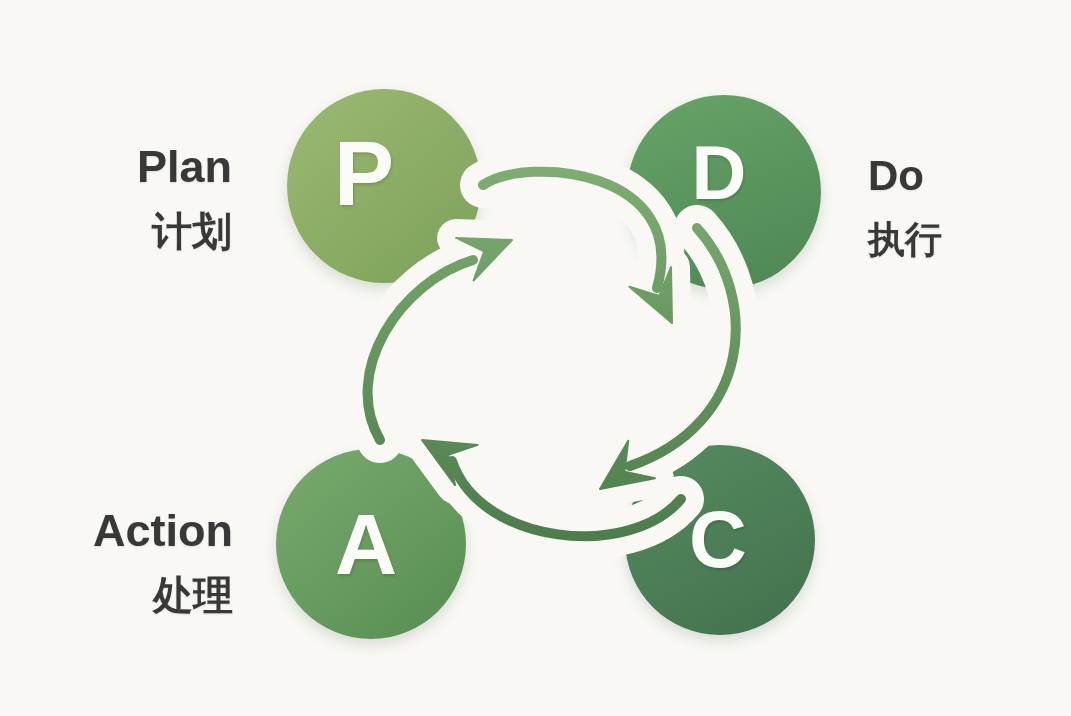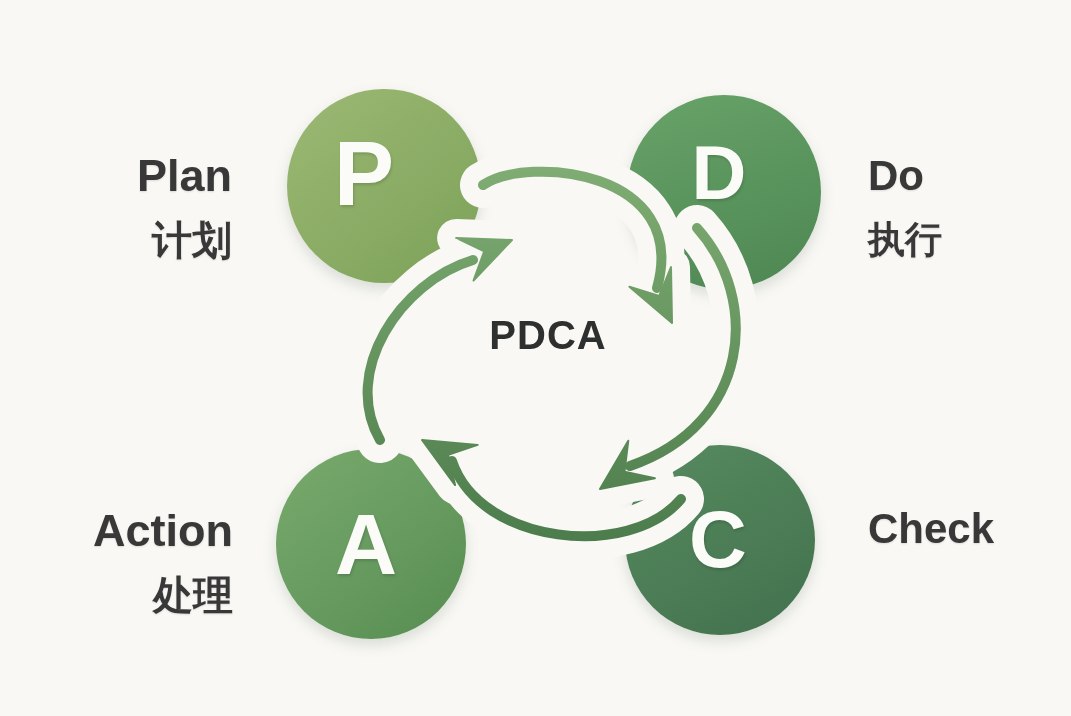--- a/index.html
+++ b/index.html
@@ -40,21 +40,21 @@
   .haloPoly{fill:var(--bg);stroke:var(--bg);stroke-width:38;stroke-linejoin:round;}
   .disc{fill:var(--bg);}
   .arc{fill:none;stroke:url(#ag);stroke-width:10;stroke-linecap:round;}
   .head{fill:url(#ag);stroke:url(#ag);stroke-width:2;stroke-linejoin:round;}
   
   .label{position:absolute;z-index:3;color:var(--ink);font-weight:bold;
          text-shadow:0 1px 2px rgba(0,0,0,.12);}
   .label-left{text-align:right;}
   .label .en{display:block;}
   .label .zh{display:block;margin-top:16px;}
-  .label-plan{right:839px;top:151px;}
+  .label-plan{right:839px;top:142px;}
   .label-do{left:868px;top:151px;}
   .label-action{right:838px;top:506px;}
   .label-check{left:868px;top:504px;}
   .label-plan .en,.label-action .en{font-size:45px;line-height:50px;}
   .label-plan .zh,.label-action .zh{font-size:40px;line-height:46px;}
   .label-do .en,.label-check .en{font-size:42px;line-height:50px;}
   .label-do .zh,.label-check .zh{font-size:37px;line-height:46px;}
   
   .center-cap{
     position:absolute;left:448px;top:312px;width:200px;z-index:3;
@@ -116,20 +116,18 @@
   </div>
   <div class="label label-left label-action">
     <span class="en">Action</span>
     <span class="zh">处理</span>
   </div>
   <div class="label label-do">
     <span class="en">Do</span>
     <span class="zh">执行</span>
   </div>
   <div class="label label-check">
-    <span class="en">Check</span>
   </div>
 
   <div class="center-cap">
-    <div class="title">PDCA</div>
   </div>
 
 </div>
 
 </body></html>

